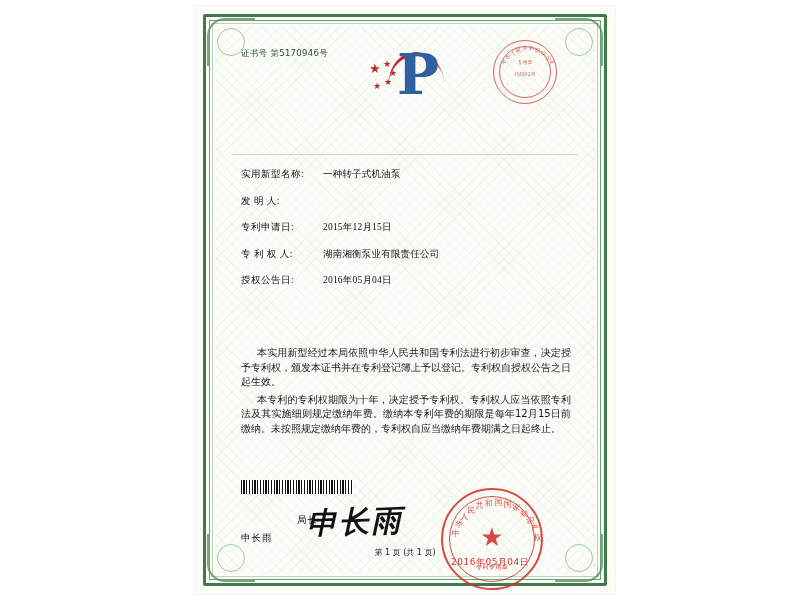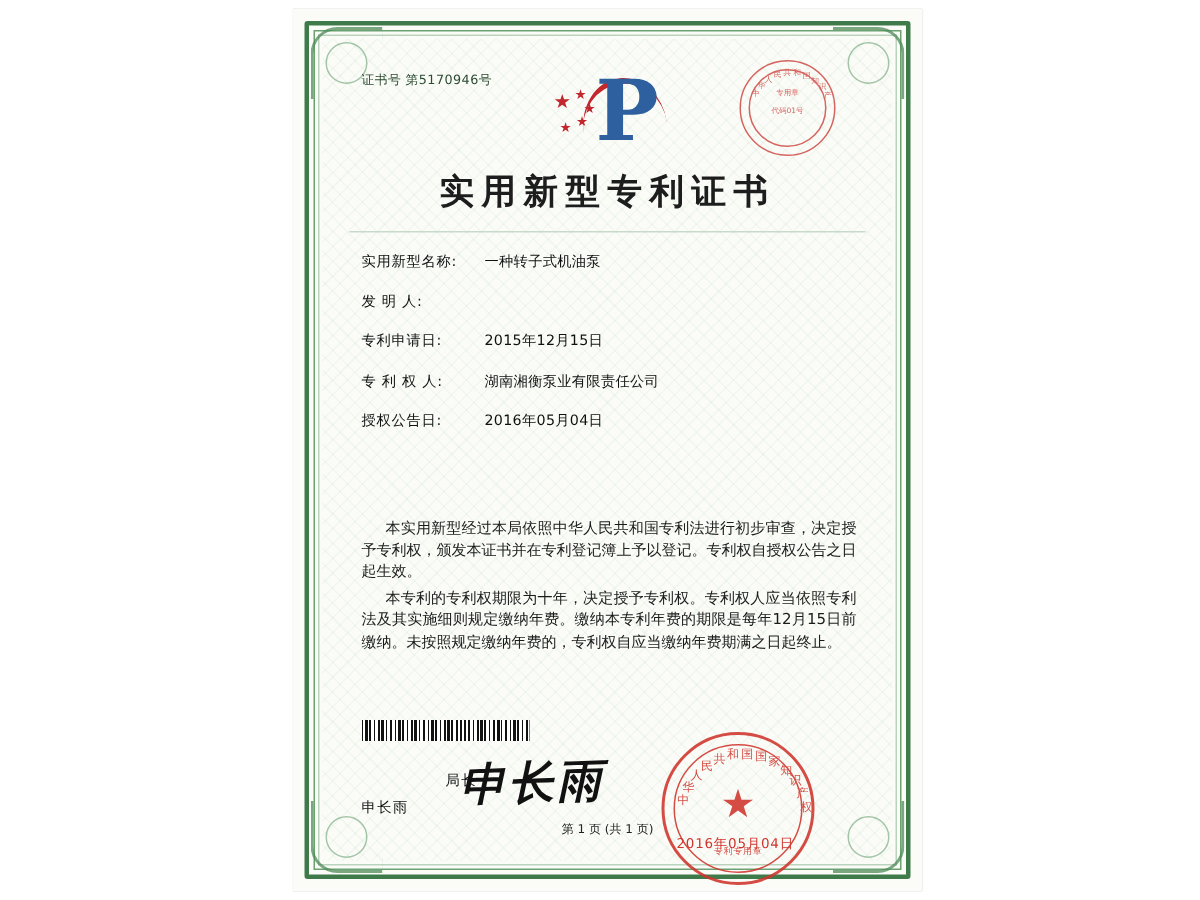--- a/index.html
+++ b/index.html
@@ -189,20 +189,21 @@
     left: 22px;
     right: 22px;
     top: 140px;
     font-size: 9.5px;
     color: #1c1c1c;
   }
   .field-row {
     display: flex;
     align-items: flex-end;
     margin-bottom: 13.5px;
+    font-family: Liberation Serif, serif;
   }
   .field-label {
     width: 82px;
     flex: 0 0 82px;
     letter-spacing: .5px;
     color: #111;
   }
   .field-value {
     flex: 1;
     color: #111;
@@ -374,21 +375,20 @@
         <span class="arc-ch" style="transform:rotate(8deg) translate(0,-27px) rotate(-8deg);">和</span>
         <span class="arc-ch" style="transform:rotate(22deg) translate(0,-27px) rotate(-22deg);">国</span>
         <span class="arc-ch" style="transform:rotate(36deg) translate(0,-27px) rotate(-36deg);">知</span>
         <span class="arc-ch" style="transform:rotate(50deg) translate(0,-27px) rotate(-50deg);">识</span>
         <span class="arc-ch" style="transform:rotate(64deg) translate(0,-27px) rotate(-64deg);">产</span>
       </div>
       <div class="seal-center">专用章</div>
       <div class="seal-center" style="top:30px;">代码01号</div>
     </div>
 
-    <div class="title">实用新型专利证书</div>
     <div class="rule"></div>
 
     <div class="fields">
       <div class="field-row">
         <div class="field-label">实用新型名称:</div>
         <div class="field-value">一种转子式机油泵</div>
       </div>
       <div class="field-row">
         <div class="field-label">发 明 人:</div>
       </div>

